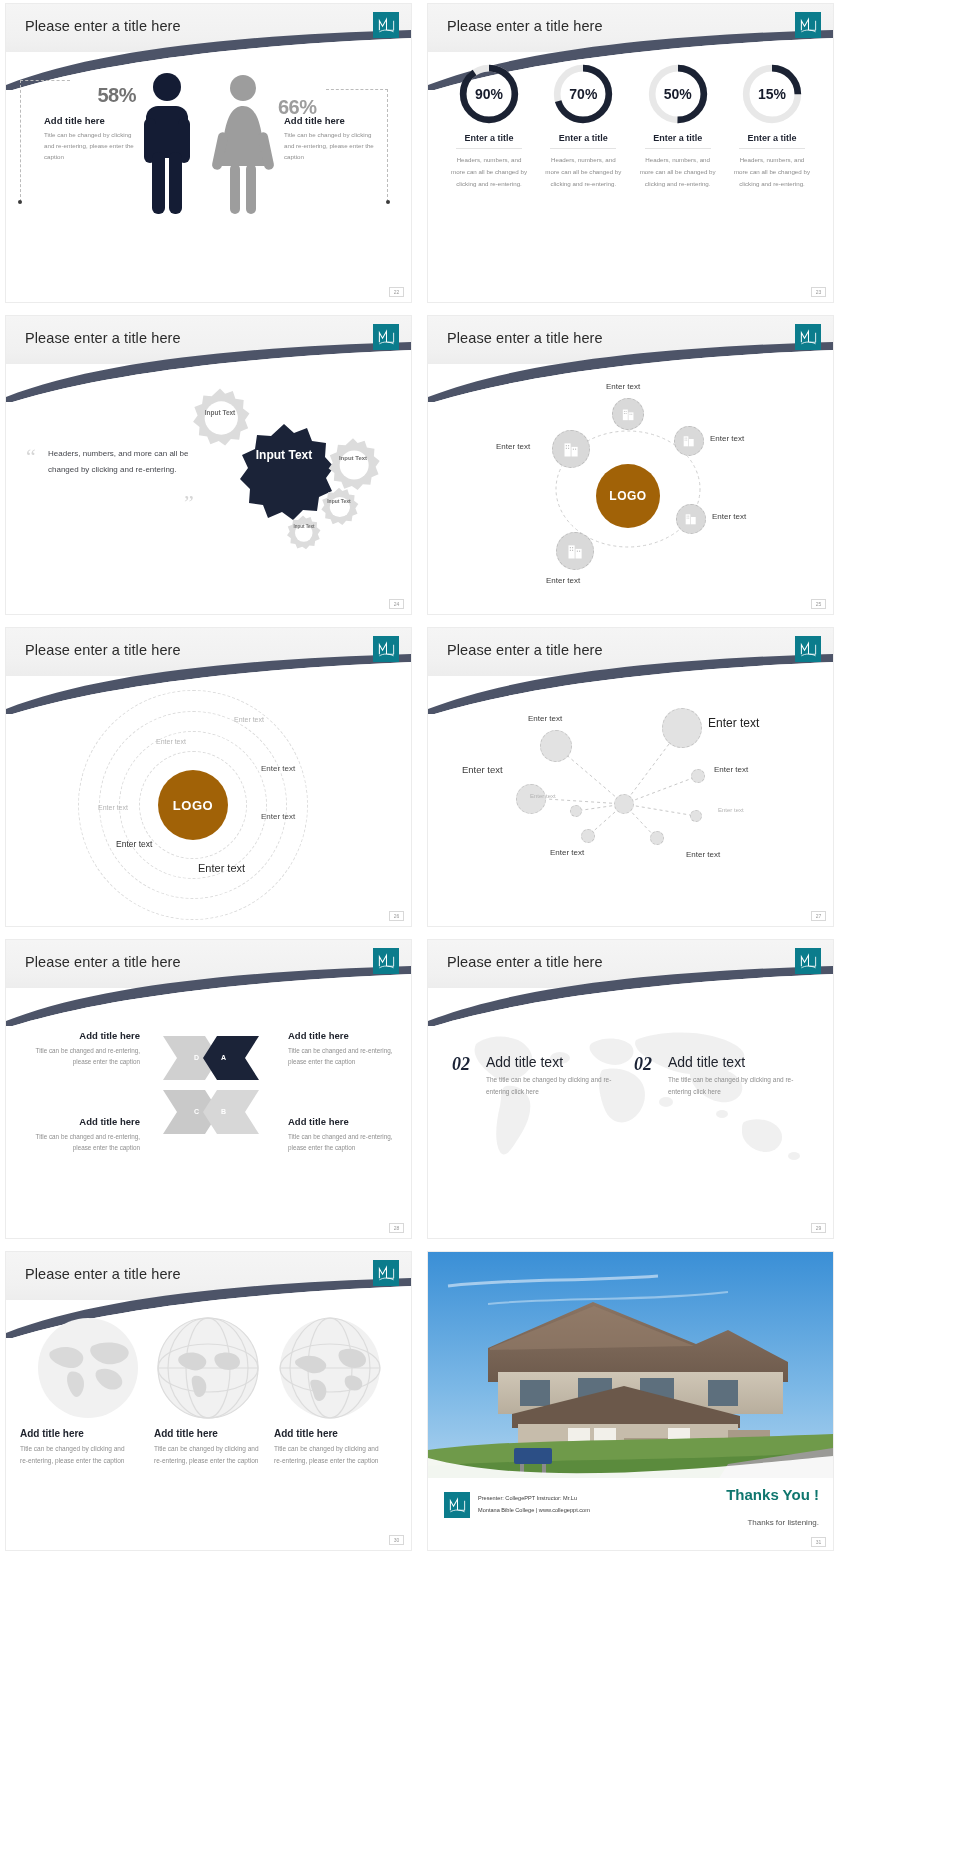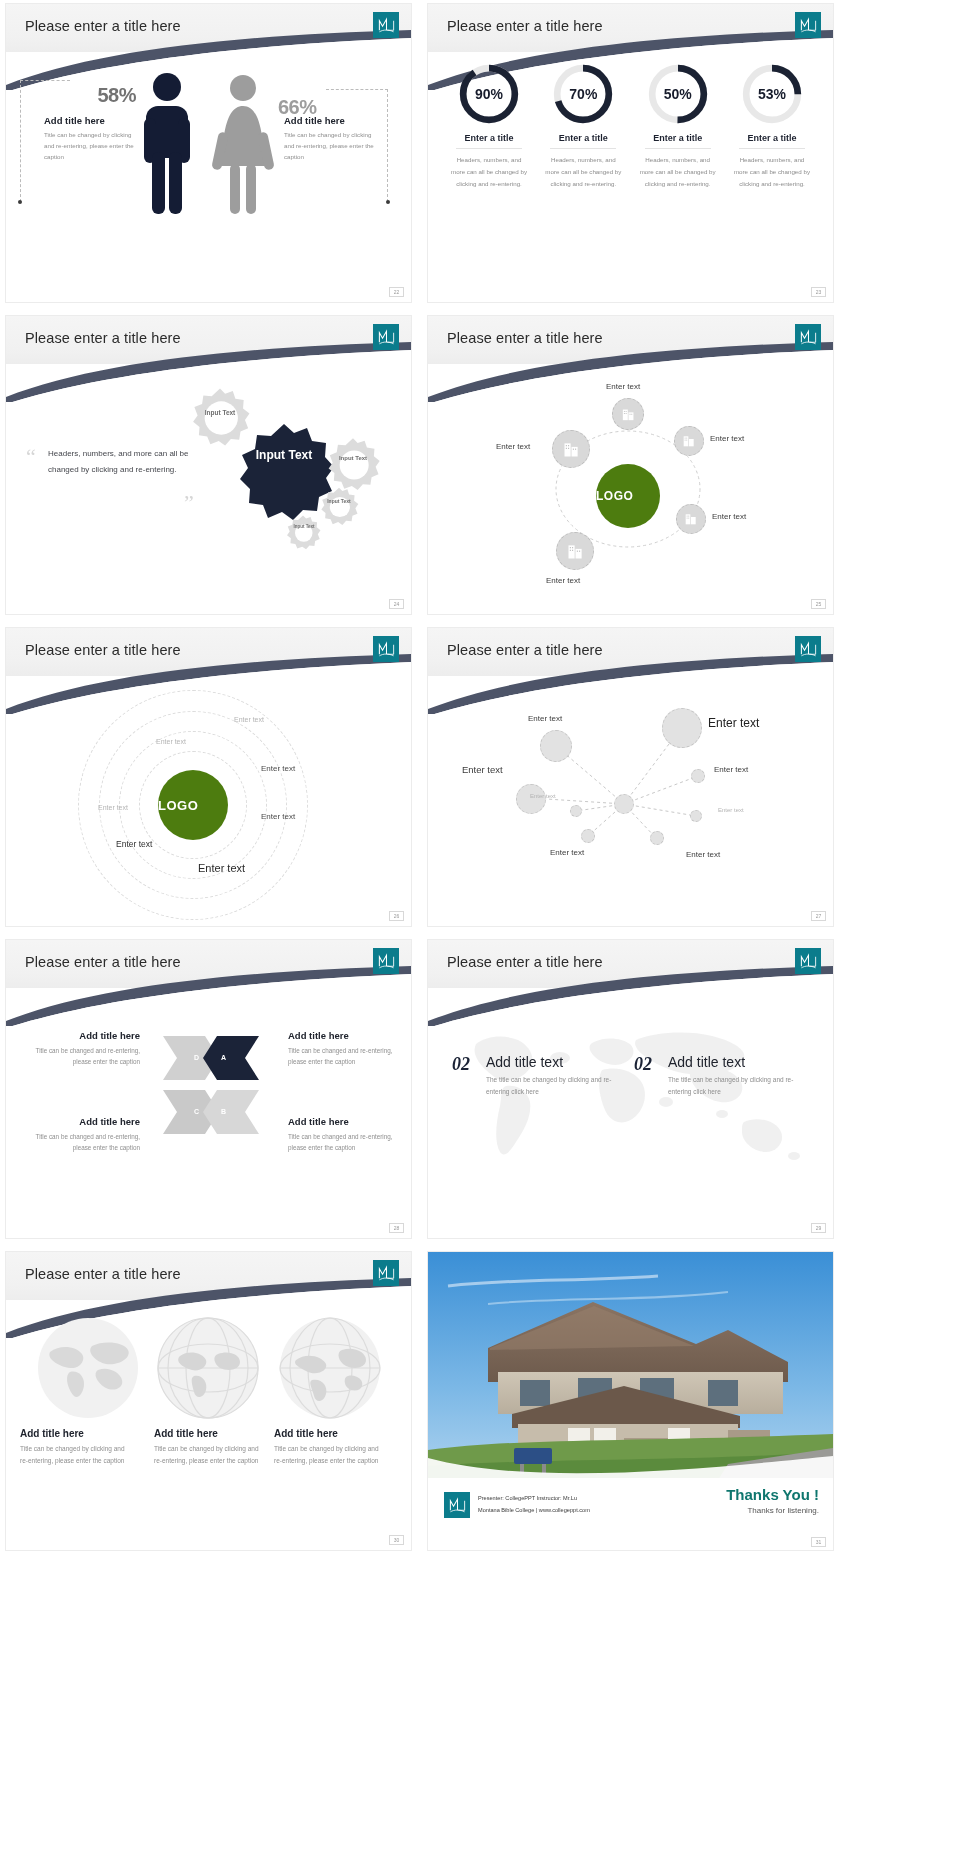--- a/index.html
+++ b/index.html
@@ -75,22 +75,22 @@
   .donut-body { font-size:6.2px; line-height:1.95; color:#8d8d8d; }
 
   
   .quote-mark { font-size:22px; color:#d6d6d6; font-family:"Liberation Serif", serif; line-height:.8; }
   .quote-txt { font-size:8px; line-height:2; color:#45474d; }
   .gear-label { position:absolute; text-align:center; font-weight:bold; color:#6d6d6d; }
   .gear-label.dark { color:#ffffff; }
 
   
   .logo-circle {
-    position:absolute; border-radius:50%; background:#4d7c0f; color:#fff;
-    display:flex; align-items:center; 
+    position:absolute; border-radius:50%; background:#a16207; color:#fff;
+    display:flex; align-items:center; justify-content:center;
     font-weight:bold; letter-spacing:.5px;
   }
   .node {
     position:absolute; border-radius:50%; background:#d9d9d9;
     border:1px dashed #bdbdbd;
     display:flex; align-items:center; justify-content:center;
   }
   .ntxt { position:absolute; font-size:8px; color:#3c3c3c; white-space:nowrap; }
   .ntxt.faint { color:#b4b4b4; }
   .ring { position:absolute; border-radius:50%; border:1px dashed #dcdcdc; }
@@ -109,21 +109,21 @@
            font-size:18px; color:#1b2336; }
   .mh { font-size:14px; font-weight:normal; color:#20242e; }
   .mp { font-size:6.5px; line-height:1.8; color:#8d8d8d; margin-top:4px; }
   .gh { font-size:10px; font-weight:bold; color:#20242e; }
   .gp { font-size:6.5px; line-height:1.85; color:#8f8f8f; margin-top:4px; }
 
   
   .photo { position:absolute; left:0; top:0; width:100%; height:228px; overflow:hidden; }
   .thanks-area { position:absolute; left:0; bottom:0; width:100%; height:72px; background:#fff; }
   .thx-big { font-size:15px; font-weight:bold; color:#0f766e; }
-  .thx-sm { font-size:8px; color:#555; margin-top:3px; }
+  .thx-sm { font-size:8px; color:#555; margin-top:15px; }
   .pres { font-size:5.6px; color:#3a3a3a; line-height:1.7; }
   svg { overflow: visible; }
 </style>
 </head>
 <body>
 
 <div class="deck">
 
   <div class="slide">
     <div class="slide-head"></div>
@@ -240,21 +240,21 @@
           <div class="donut-rule"></div>
           <div class="donut-body">Headers, numbers, and more can all be changed by clicking and re-entering.</div>
         </div>
 
         <div class="donut-col">
           <div class="donut-wrap">
             <svg width="60" height="60" viewBox="0 0 36 36">
               <circle cx="18" cy="18" r="15.5" fill="none" stroke="#e8e8e8" stroke-width="4"></circle>
               <circle cx="18" cy="18" r="15.5" fill="none" stroke="#1b2233" stroke-width="4" stroke-dasharray="24.4 160.6" transform="rotate(-90 18 18)"></circle>
             </svg>
-            <div class="donut-val">53%</div>
+            <div class="donut-val">15%</div>
           </div>
           <div class="donut-title">Enter a title</div>
           <div class="donut-rule"></div>
           <div class="donut-body">Headers, numbers, and more can all be changed by clicking and re-entering.</div>
         </div>
 
       </div>
     </div>
     <div class="pagenum">23</div>
   </div>

